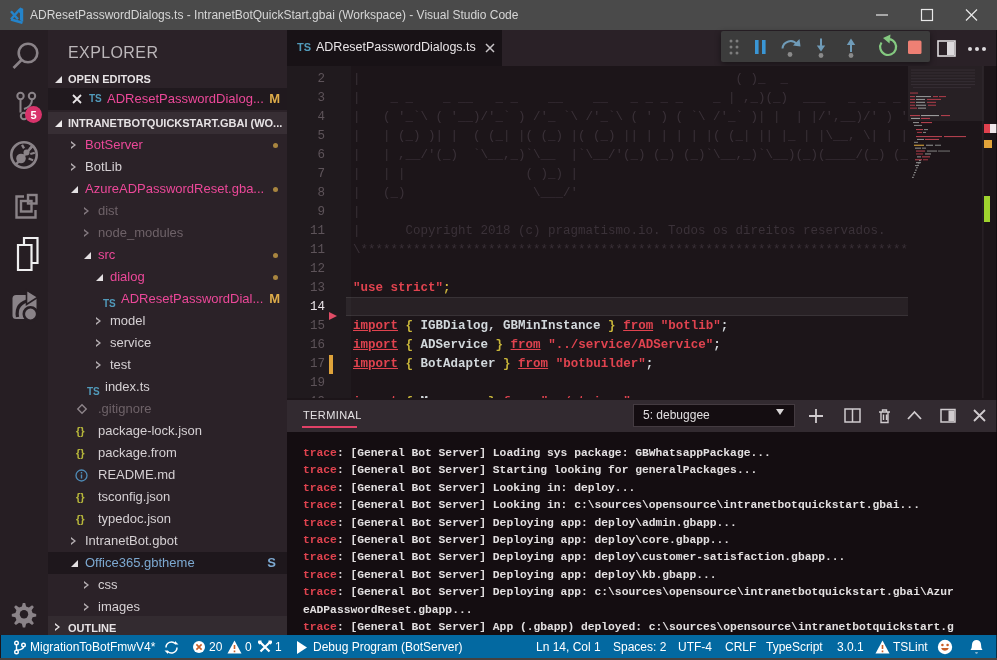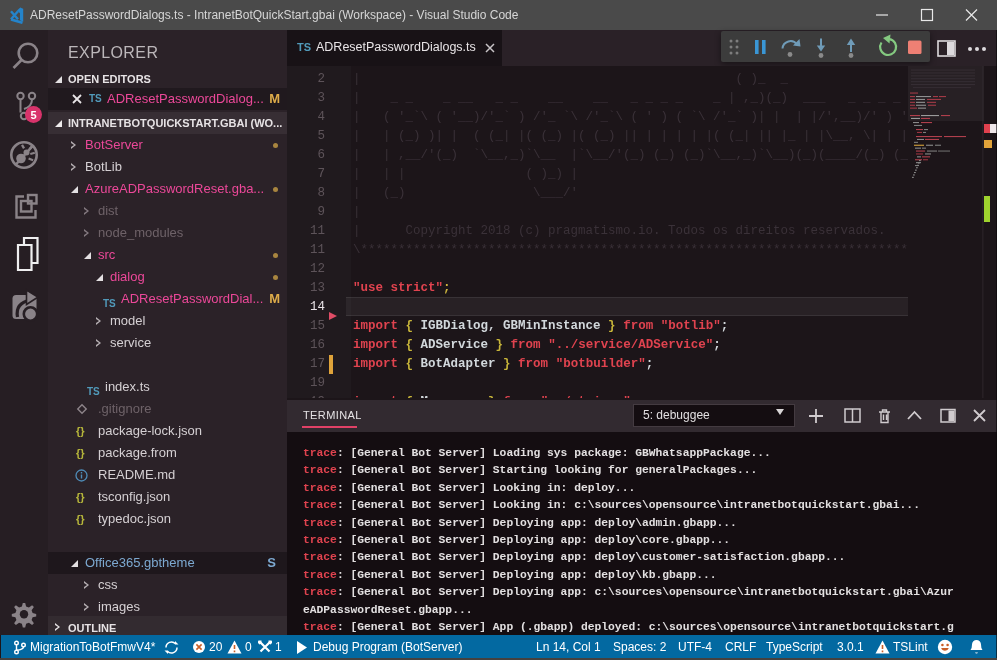--- a/index.html
+++ b/index.html
@@ -28,21 +28,21 @@
   .dot { position:absolute; right:9px; top:9px; width:5px; height:5px; border-radius:50%; background:#a8853f; }
   .badge-m { position:absolute; right:7px; top:0; color:#dfad4a; font-weight:bold; }
   .ts-ico { font-size:10px; font-weight:bold; color:#519aba; margin-right:5px; }
   .json-ico { font-size:11px; font-weight:bold; color:#b7b73b; margin-right:5px; }
   #tabbar { left:287px; top:30px; width:710px; height:36px; background:#2a2127; }
   #tab1 { left:287px; top:30px; width:215px; height:36px; background:#181216; color:#e8e4e6; font-size:13px; }
   #gutter { left:287px; top:66px; width:64px; height:334px; background:#191317; }
   .lnum { position:absolute; width:38px; text-align:right; font-family:"Liberation Mono",monospace; font-size:12.5px; line-height:19px; color:#5d5359; }
   .codeline { position:absolute; left:66px; font-family:"Liberation Mono",monospace; font-size:12.5px; font-weight:bold; line-height:19px; white-space:pre; color:#d2d8dc; }
   .cmt { color:#3a3138; font-weight:normal; }
-  .kw { color:#e0434f; }
+  .kw { color:#e0434f;text-decoration:underline; }
   .str { color:#e0434f; }
   .brace { color:#c8b63a; }
 
   #dbgbar { left:721px; top:31px; width:209px; height:31px; background:#3c3c3c; border-radius:2px; box-shadow:0 2px 6px rgba(0,0,0,0.45); }
   #editor-main { left:287px; top:66px; width:710px; height:332px; background:#1c1519; overflow:hidden; }
   #gutter { left:0; top:0; width:64px; height:332px; background:#201a1e; }
   #curline { left:59px; top:231px; width:620px; height:19px; background:rgba(255,255,255,0.055); border-top:1px solid rgba(255,255,255,0.08); border-bottom:1px solid rgba(255,255,255,0.08); }
   #dbg-arrow { left:42px; top:246px; width:0; height:0; border-left:8px solid #e04c66; border-top:4.5px solid transparent; border-bottom:4.5px solid transparent; }
   #gitbar { left:42px; top:289px; width:4px; height:19px; background:#dfa33a; }
   #minimap { left:621px; top:0; }
@@ -205,20 +205,26 @@
           <i></i>
         </span>
         <span class="abs" style="left:62px">model</span>
       </div>
     <div class="row" style="top:302px">
         <span class="twc" style="left:48px">
           <i></i>
         </span>
         <span class="abs" style="left:62px">service</span>
       </div>
+    <div class="row" style="top:324px">
+        <span class="twc" style="left:48px">
+          <i></i>
+        </span>
+        <span class="abs" style="left:62px">test</span>
+      </div>
     <div class="row" style="top:346px">
         <span class="abs ts-ico" style="left:39px;top:5px">TS</span>
         <span class="abs" style="left:57px">index.ts</span>
       </div>
     <div class="row" style="top:368px">
         <svg class="abs" style="left:28px;top:5px" width="12" height="12" viewBox="0 0 12 12">
           <rect x="3" y="3" width="6" height="6" transform="rotate(45 6 6)" fill="none" stroke="#8d8489" stroke-width="1.4"></rect>
         </svg>
         <span class="abs gray" style="left:50px">.gitignore</span>
       </div>
@@ -237,20 +243,26 @@
         </svg>
         <span class="abs" style="left:50px">README.md</span>
       </div>
     <div class="row" style="top:456px">
         <span class="abs json-ico" style="left:28px">{}</span>
         <span class="abs" style="left:50px">tsconfig.json</span>
       </div>
     <div class="row" style="top:478px">
         <span class="abs json-ico" style="left:28px">{}</span>
         <span class="abs" style="left:50px">typedoc.json</span>
+      </div>
+    <div class="row" style="top:500px">
+        <span class="twc" style="left:23px">
+          <i></i>
+        </span>
+        <span class="abs" style="left:37px">IntranetBot.gbot</span>
       </div>
     <div class="row" style="top:522px;background:#1e171c;color:#7da9d1">
         <span class="twe" style="left:23px"></span>
         <span class="abs" style="left:37px">Office365.gbtheme</span>
         <span class="abs" style="right:11px;font-weight:bold;color:#7da9d1">S</span>
       </div>
     <div class="row" style="top:544px">
         <span class="twc" style="left:36px">
           <i></i>
         </span>

